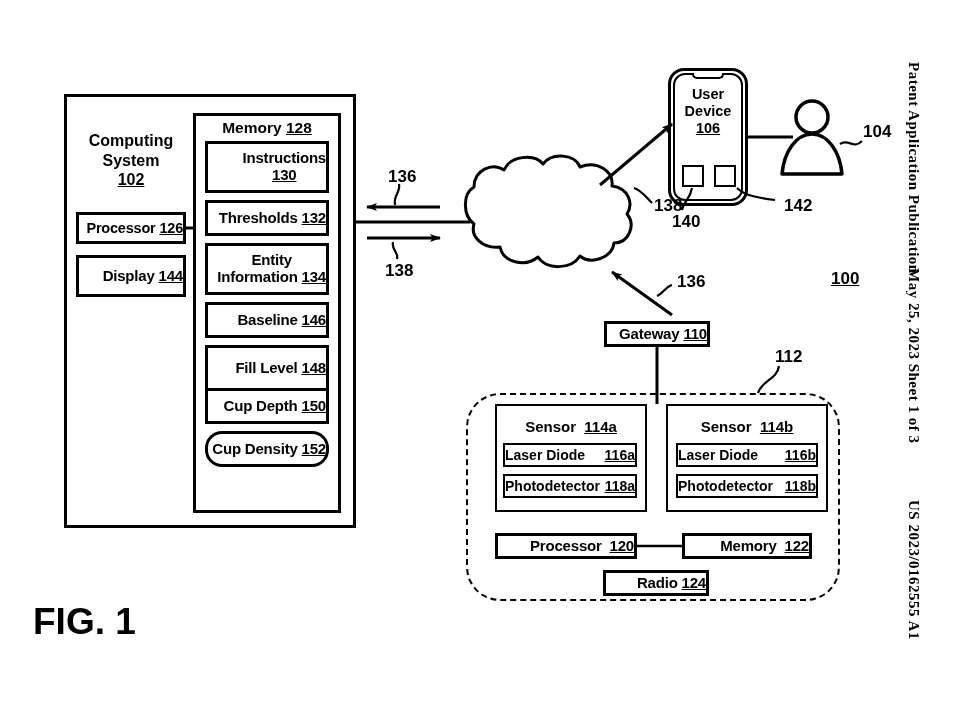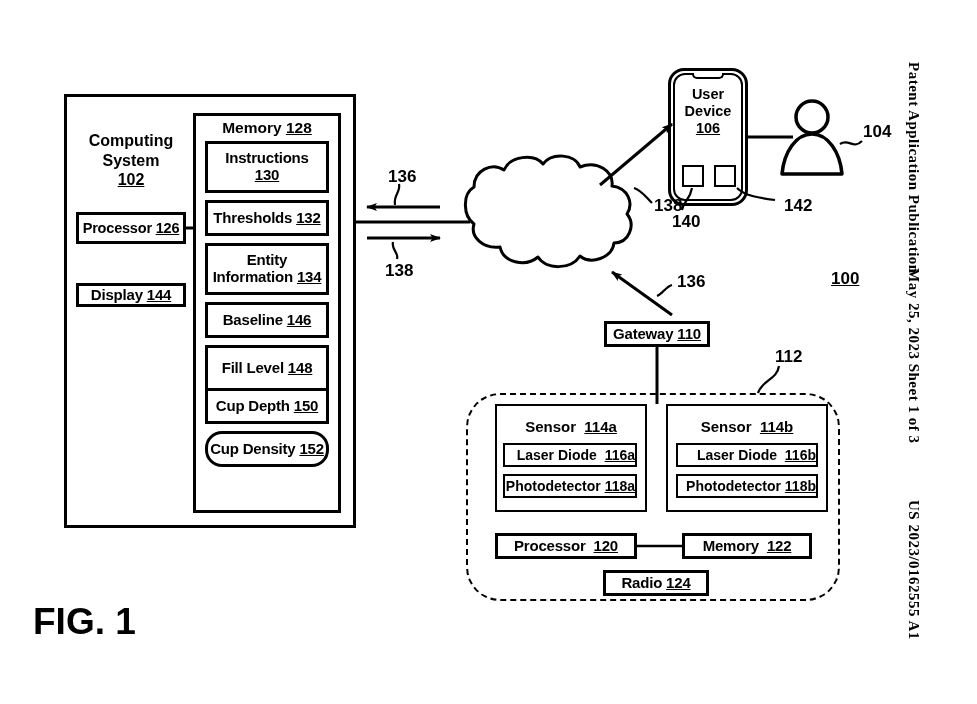--- a/index.html
+++ b/index.html
@@ -21,21 +21,21 @@
   .abs { position: absolute; }
 
   
   .box {
     position: absolute;
     border: 2px solid #000;
     background: #fff;
     box-sizing: border-box;
     display: flex;
     align-items: center;
-    justify-content: center;
+    justify-content: flex-end;
     text-align: center;
     line-height: 1.12;
   }
   .box.heavy { border-width: 3px; }
 
   .lbl {
     font-weight: bold;
     letter-spacing: -0.2px;
   }
   .u { text-decoration: underline; }
@@ -87,23 +87,22 @@
     font-weight: bold;
     line-height: 1.22;
   }
   #processor-126 {
     left: 76px; top: 212px;
     width: 110px; height: 32px;
     font-size: 14.5px;
   }
   #display-144 {
     left: 76px; top: 255px;
-    width: 110px; height: 24px;
+    width: 110px; height: 42px;
     font-size: 15px;
-    margin-top: 28px;
   }
 
   
   #memory-box {
     left: 193px; top: 113px;
     width: 148px; height: 400px;
     border: 3px solid #000;
     background: #fff;
     box-sizing: border-box;
   }
@@ -209,21 +208,21 @@
   #sensor-114a-title { left: 495px; top: 418px; width: 152px; }
   #sensor-114b-title { left: 666px; top: 418px; width: 162px; }
 
   .inner-comp {
     position: absolute;
     border: 2.5px solid #000;
     background: #fff;
     box-sizing: border-box;
     display: flex;
     align-items: center;
-    justify-content: flex-end;
+    justify-content: space-between;
     font-size: 14px;
     font-weight: bold;
     white-space: nowrap;
   }
   #laser-116a { left: 503px; top: 443px; width: 134px; height: 24px; }
   #photo-118a { left: 503px; top: 474px; width: 134px; height: 24px; }
   #laser-116b { left: 676px; top: 443px; width: 142px; height: 24px; }
   #photo-118b { left: 676px; top: 474px; width: 142px; height: 24px; }
 
   #processor-120 { left: 495px; top: 533px; width: 142px; height: 26px; font-size: 15px; }

